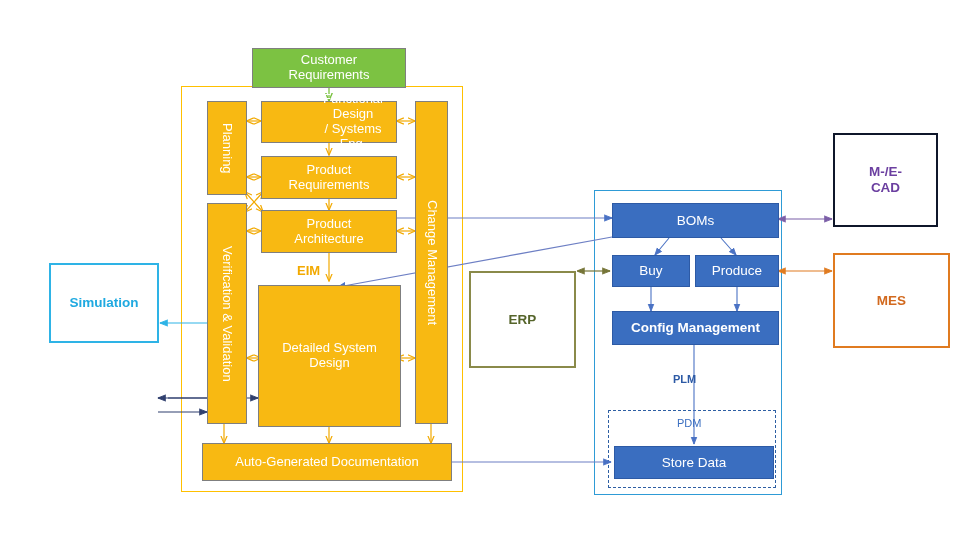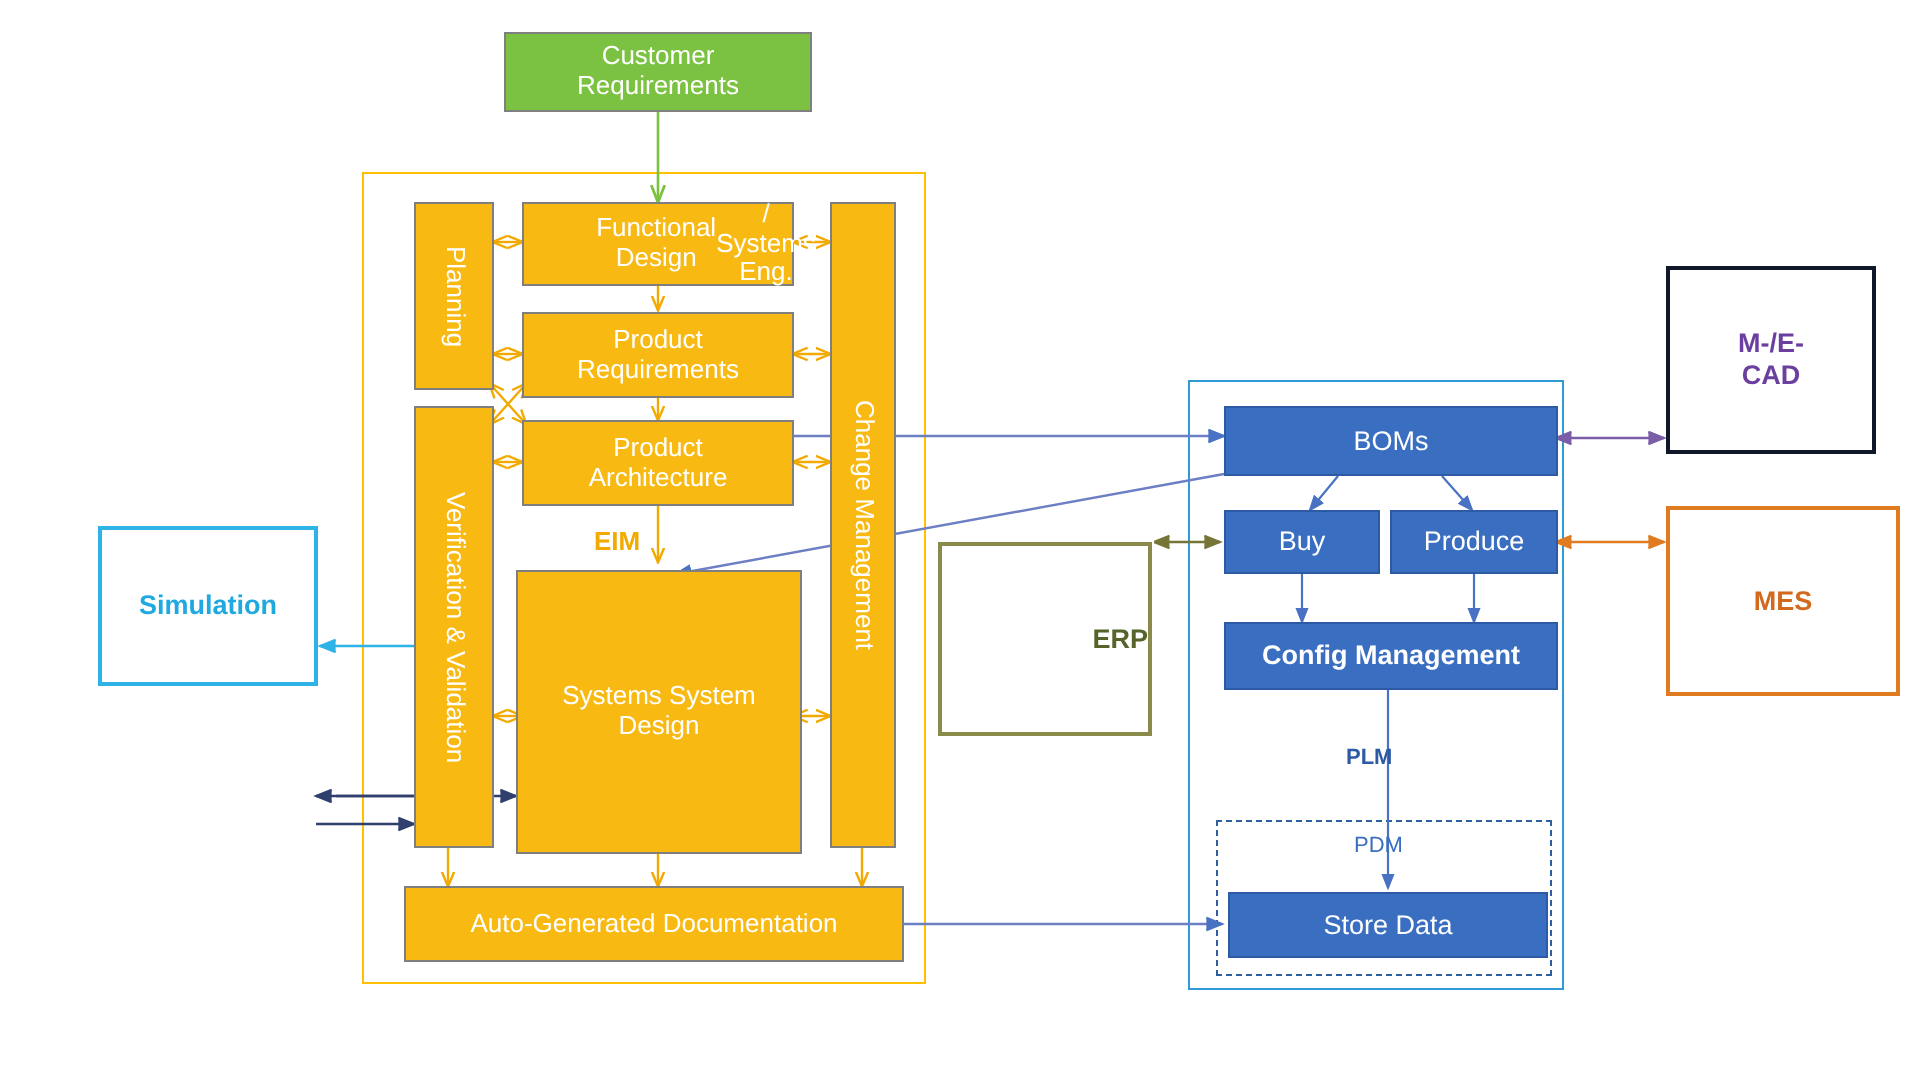--- a/index.html
+++ b/index.html
@@ -11,21 +11,21 @@
        align-items:center;justify-content:center;text-align:center;
        line-height:1.15;}
 
   
   .amber{background:#f8b912;border:1px solid #7f7f7f;color:#ffffff;
          font-size:13px;}
   
   .vert{writing-mode:vertical-rl;text-orientation:mixed;}
 
   
-  .green{background:#7cc242;border:1px solid #7f7f7f;color:#ffffff;font-size:13px;}
+  .green{background:#7cc242;border:1px solid #7f7f7f;color:#ffffff;font-size:13px;margin-top:32px;}
 
   
   .blue{background:#3a6ec0;border:1px solid #2d5aa5;color:#ffffff;font-size:13.5px;}
 
   
   .outline{background:#ffffff;font-weight:bold;font-size:13.5px;}
   .o-cad{border:2px solid #0f172a;color:#6b3fa0;}
   .o-mes{border:2px solid #e07b20;color:#d2691e;}
   .o-erp{border:2px solid #8a8a4a;color:#55642a;}
   .o-sim{border:2px solid #2eb3e6;color:#1fa9e0;}
@@ -168,41 +168,41 @@
   </div>
 
   <div class="box amber vert" style="left:207px;top:203px;width:40px;height:221px;">
     <span>Verification &amp; Validation</span>
   </div>
 
   <div class="box amber vert" style="left:415px;top:101px;width:33px;height:323px;">
     <span>Change Management</span>
   </div>
 
-  <div class="box amber" style="left:261px;top:101px;width:136px;height:42px;flex-direction:row;padding-left:48px;">
+  <div class="box amber" style="left:261px;top:101px;width:136px;height:42px;flex-direction:column;padding-left:48px;">
     <span>Functional Design</span>
     <span>/ Systems Eng.</span>
   </div>
 
   <div class="box amber" style="left:261px;top:156px;width:136px;height:43px;flex-direction:column;">
     <span>Product</span>
     <span>Requirements</span>
   </div>
 
   <div class="box amber" style="left:261px;top:210px;width:136px;height:43px;flex-direction:column;">
     <span>Product</span>
     <span>Architecture</span>
   </div>
 
   <div class="lbl lbl-eim" style="left:297px;top:263px;">
     <span>EIM</span>
   </div>
 
   <div class="box amber" style="left:258px;top:285px;width:143px;height:142px;flex-direction:column;">
-    <span>Systems System</span>
+    <span>Detailed System</span>
     <span>Design</span>
   </div>
 
   <div class="box blue" style="left:612px;top:203px;width:167px;height:35px;">
     <span>BOMs</span>
   </div>
 
   <div class="box amber" style="left:202px;top:443px;width:250px;height:38px;">
     <span>Auto-Generated Documentation</span>
   </div>
@@ -224,21 +224,21 @@
   </div>
 
   <div class="lbl lbl-pdm" style="left:677px;top:417px;">
     <span>PDM</span>
   </div>
 
   <div class="box blue" style="left:614px;top:446px;width:160px;height:33px;">
     <span>Store Data</span>
   </div>
 
-  <div class="box outline o-erp" style="left:469px;top:271px;width:107px;height:97px;justify-content:flex-end;">
+  <div class="box outline o-erp" style="left:469px;top:271px;width:107px;height:97px;">
     <span>ERP</span>
   </div>
 
   <div class="box outline o-cad" style="left:833px;top:133px;width:105px;height:94px;flex-direction:column;">
     <span>M-/E-</span>
     <span>CAD</span>
   </div>
 
   <div class="box outline o-mes" style="left:833px;top:253px;width:117px;height:95px;">
     <span>MES</span>

